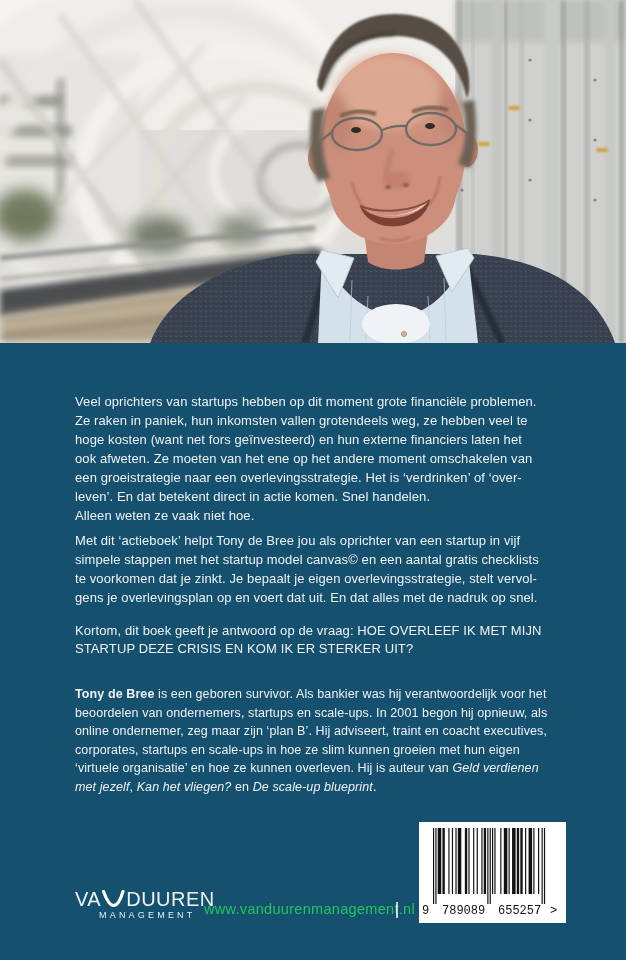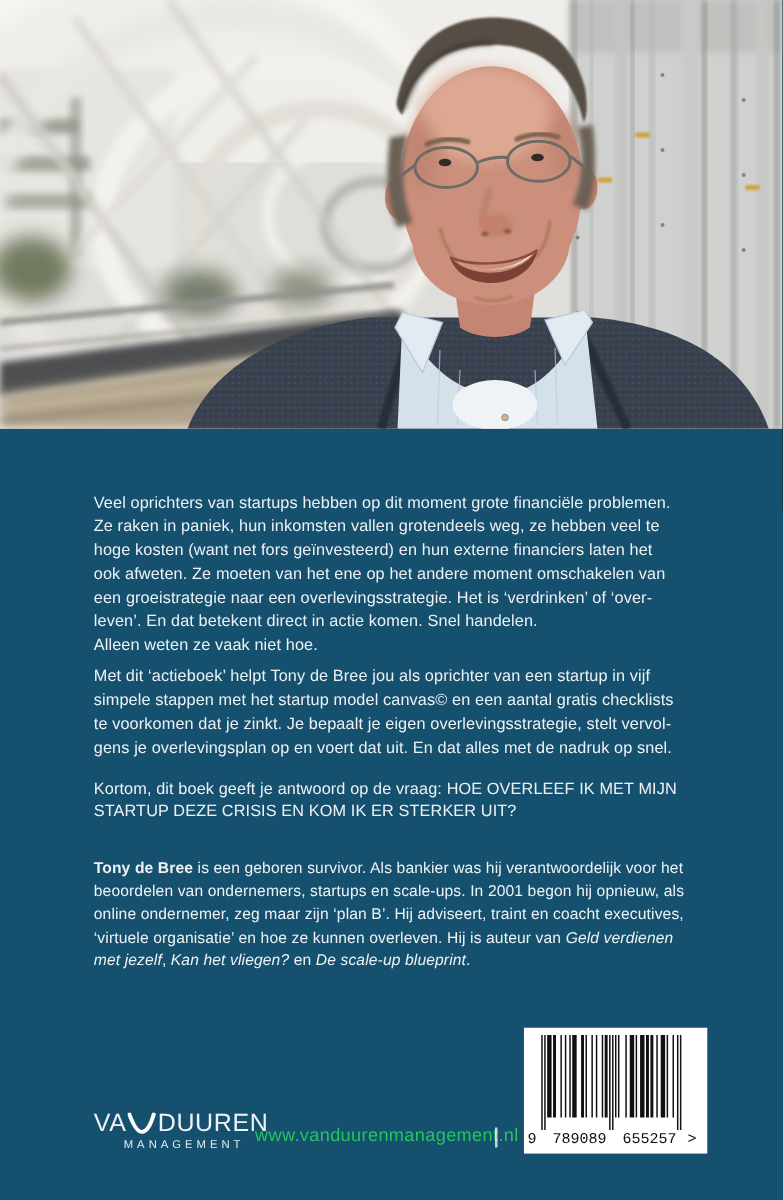--- a/index.html
+++ b/index.html
@@ -195,20 +195,21 @@
         <div class="line"><span>gens je overlevingsplan op en voert dat uit. En dat alles met de nadruk op snel.</span></div>
       </div>
     <div class="para p3">
         <div class="line"><span>Kortom, dit boek geeft je antwoord op de vraag: HOE OVERLEEF IK MET MIJN</span></div>
         <div class="line"><span>STARTUP DEZE CRISIS EN KOM IK ER STERKER UIT?</span></div>
       </div>
     <div class="para bio">
         <div class="line"><span class="b">Tony de Bree</span><span> is een geboren survivor. Als bankier was hij verantwoordelijk voor het</span></div>
         <div class="line"><span>beoordelen van ondernemers, startups en scale-ups. In 2001 begon hij opnieuw, als</span></div>
         <div class="line"><span>online ondernemer, zeg maar zijn ‘plan B’. Hij adviseert, traint en coacht executives,</span></div>
+        <div class="line"><span>corporates, startups en scale-ups in hoe ze slim kunnen groeien met hun eigen</span></div>
         <div class="line"><span>‘virtuele organisatie’ en hoe ze kunnen overleven. Hij is auteur van </span><span class="i">Geld verdienen</span></div>
         <div class="line"><span class="i">met jezelf</span><span>, </span><span class="i">Kan het vliegen?</span><span> en </span><span class="i">De scale-up blueprint</span><span>.</span></div>
       </div>
   </div>
 
   <div class="logo">
     <div class="logo-name">
       <span>VA</span>
       <svg width="23" height="17" viewBox="0 0 23 17">
         <path d="M1.5,1.5 C5,11 8,15.5 11.5,15.5 C15,15.5 18.5,10 21,1.5" fill="none" stroke="#ffffff" stroke-width="3.2" stroke-linecap="round"></path>

